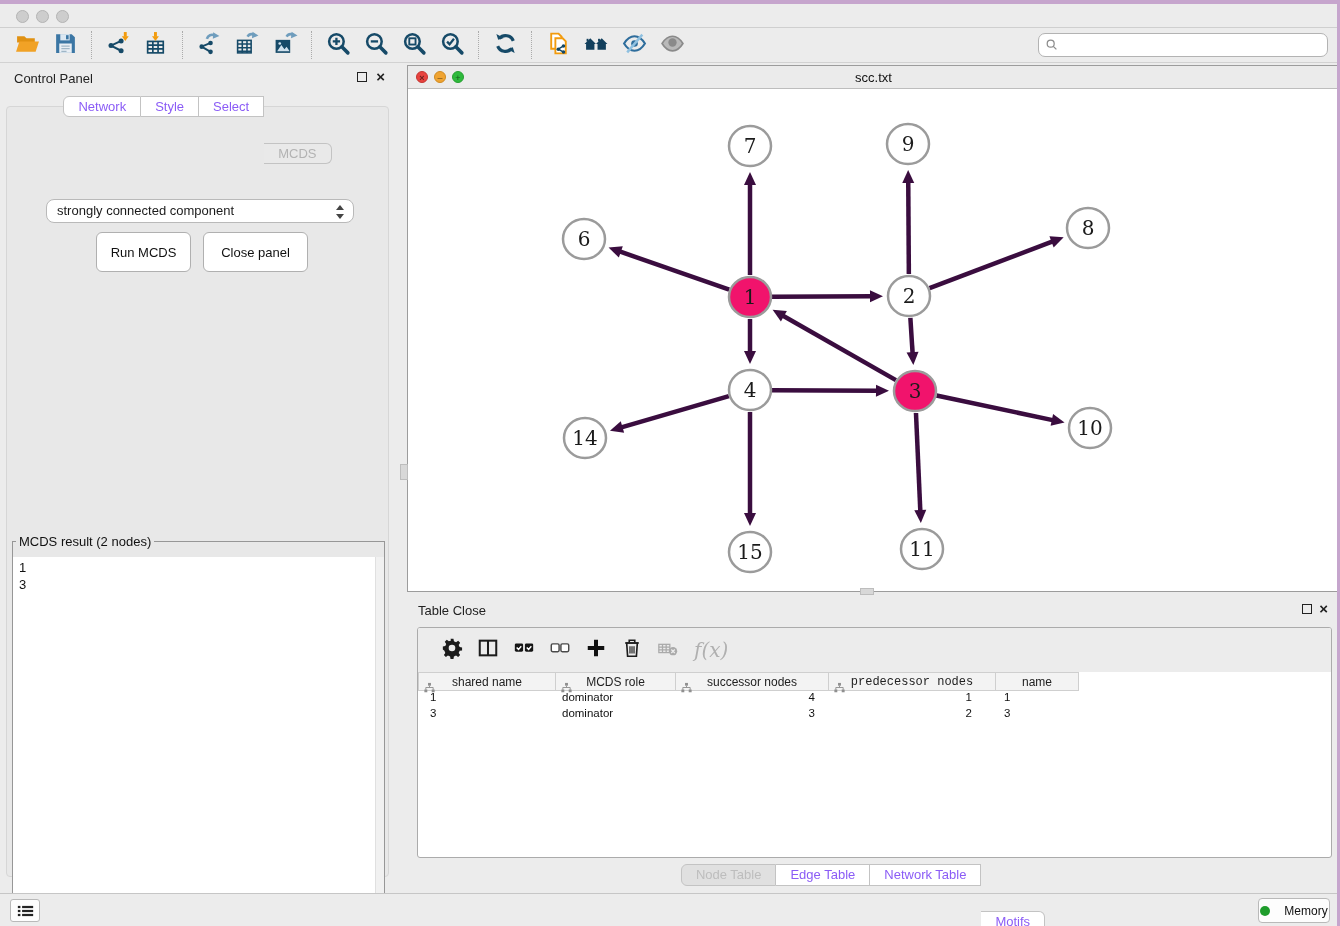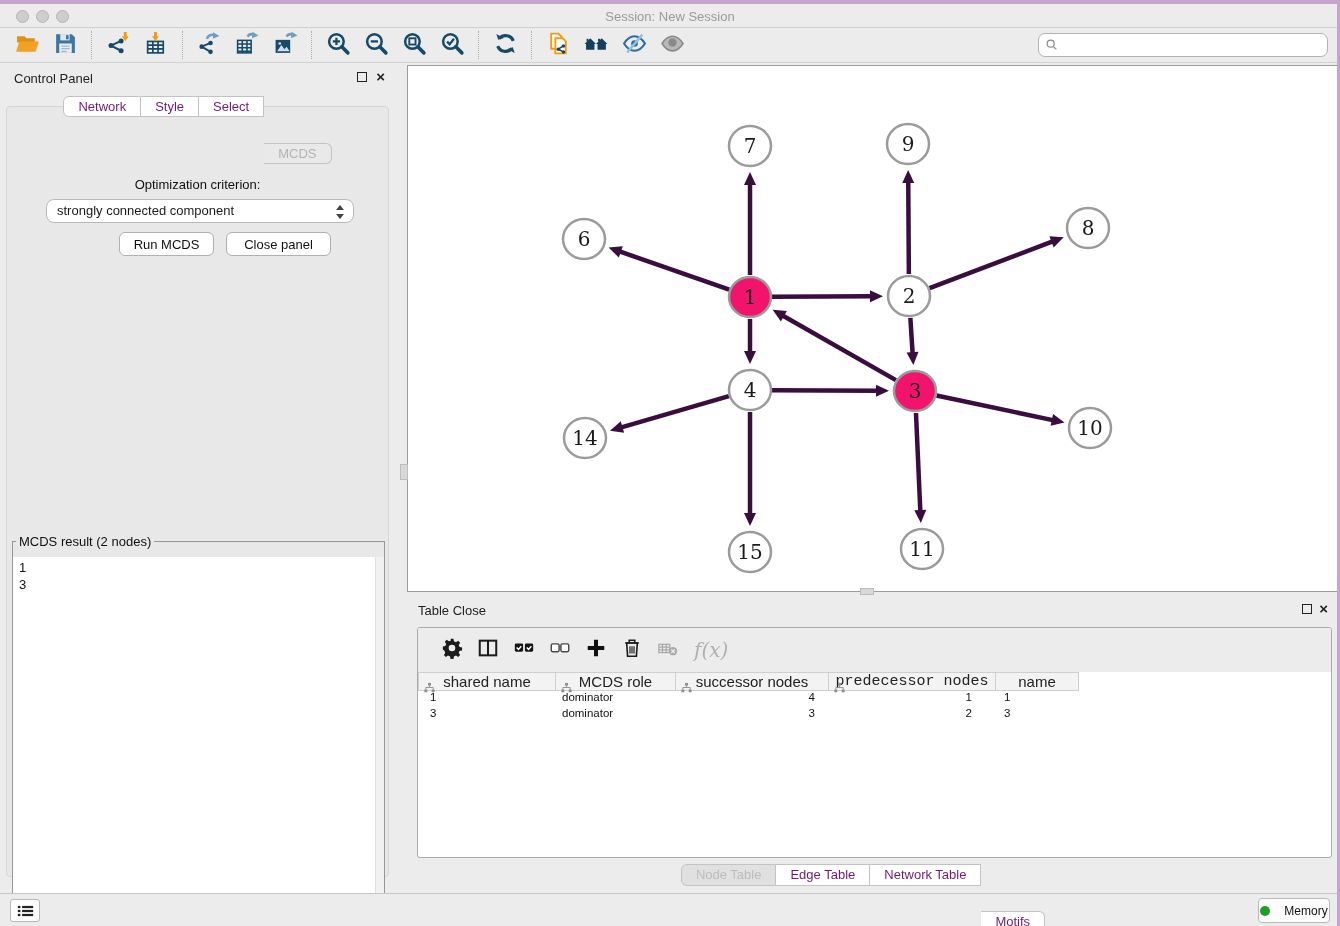--- a/index.html
+++ b/index.html
@@ -30,33 +30,33 @@
   
   .control-panel { position:absolute; left:0; top:63px; width:395px; height:830px; }
   .panel-head { position:relative; height:30px; }
   .panel-title { position:absolute; left:14px; top:8px; font-size:13px; color:#222; }
   .float-ic { position:absolute; width:10px; height:10px; border:1.6px solid #222; top:9px; cursor:pointer; }
   .close-ic { position:absolute; top:5px; font-size:15px; font-weight:bold; color:#222; cursor:pointer; line-height:18px; }
   .cp-float { right:28px; } .cp-close { right:10px; }
 
   .tabs-row { position:absolute; left:0; width:100%; display:flex; justify-content:center; z-index:5; }
   .cp-tabs { top:33px; }
-  .tab { height:21px; padding:0 14px; background:#fff; border:1px solid #c3c3c3; border-left:none; font-size:13px; line-height:19px; cursor:pointer; color:#701a75; }
+  .tab { height:21px; padding:0 14px; background:#fff; border:1px solid #c3c3c3; border-left:none; font-size:13px; line-height:19px; cursor:pointer; color:#8b5cf6; }
   .tab:first-child { border-left:1px solid #c3c3c3; border-radius:6px 0 0 6px; }
   .tab:last-child { border-radius:0 6px 6px 0;margin-top:47px; }
   .tab.selected { background:#e9e9e9; color:#b3b3b3; }
 
   .cp-body { position:absolute; left:6px; right:6px; top:43px; bottom:16px; background:#e8e8e8; border:1px solid #d6d6d6; border-radius:4px; }
   .opt-label { position:absolute; left:0; width:100%; top:70px; text-align:center; font-size:13px; color:#111; }
   .dropdown { position:absolute; left:39px; right:34px; top:92px; height:24px; background:#fff; border:1px solid #b9b9b9; border-radius:8px; font-size:13px; line-height:22px; padding-left:10px; cursor:pointer; }
   .dd-arrows { position:absolute; right:8px; top:4px; width:10px; height:16px; }
   .dd-arrows i { position:absolute; left:1px; width:0; height:0; border-left:4px solid transparent; border-right:4px solid transparent; }
   .dd-up { top:1px; border-bottom:5px solid #444; }
   .dd-down { bottom:1px; border-top:5px solid #444; }
-  .cp-btn { position:absolute; top:125px; height:24px; background:#fff; border:1px solid #b0b0b0; border-radius:6px; font-size:13px; color:#111; cursor:pointer; font-family:"Liberation Sans",sans-serif;margin-left:23px; }
+  .cp-btn { position:absolute; top:125px; height:40px; background:#fff; border:1px solid #b0b0b0; border-radius:6px; font-size:13px; color:#111; cursor:pointer; font-family:"Liberation Sans",sans-serif; }
   .btn-run { left:89px; width:95px; }
   .btn-closep { left:196px; width:105px; }
 
   .result-fs { position:absolute; left:5px; width:373px; top:427px; height:384px; border:1px solid #979797; background:transparent; padding:0; }
   .result-fs legend { font-size:13px; color:#111; margin-left:3px; padding:0 3px;margin-top:20px; }
   .result-inner { position:absolute; left:0; right:0; top:8px; bottom:0; background:#fff; overflow:hidden; }
   .result-text { position:absolute; left:6px; top:2px; font-size:13px; line-height:17px; white-space:pre; color:#111; }
   .result-scroll { position:absolute; right:0; top:0; bottom:0; width:9px; background:#f1f1f1; border-left:1px solid #e0e0e0; }
 
   
@@ -77,21 +77,21 @@
   
   .table-panel { position:absolute; left:407px; top:595px; width:933px; height:295px; }
   .tp-float { right:28px; } .tp-close { right:12px; }
   .tp-box { position:absolute; left:10px; right:8px; top:32px; height:231px; border:1px solid #ababab; border-radius:3px; background:#fff; overflow:hidden; }
   .tp-toolbar { position:relative; height:44px; background:#ececec; display:flex; align-items:center; padding-left:16px; }
   .tp-btn { width:36px; height:36px; display:flex; align-items:center; justify-content:center; cursor:pointer; }
   .tp-btn svg { width:22px; height:22px; }
   .tp-btn.disabled { cursor:default; }
   .fx-label { font-size:20px; font-style:italic; font-family:"DejaVu Serif", serif; color:#b0b0b0; margin-left:8px; }
   .tbl-header { display:flex; height:19px; }
-  .th-cell { position:relative; background:#f3f3f3; border:1px solid #cfcfcf; border-left:none; font-size:15px; color:#222; display:flex; align-items:center; justify-content:center; }
+  .th-cell { position:relative; background:#f3f3f3; border:1px solid #cfcfcf; border-left:none; font-size:12px; color:#222; display:flex; align-items:center; justify-content:center; }
   .th-cell:first-child { border-left:1px solid #cfcfcf; }
   .th-cell svg { position:absolute; left:5px; width:11px; height:11px; }
   .tbl-rows { background:#fff; }
   .tbl-row { display:flex; height:16px; font-size:11.5px; color:#111; cursor:default; }
   .td-cell { overflow:hidden; white-space:nowrap; }
 
   .bottom-tabs { position:absolute; left:386px; right:0; top:864px; display:flex; justify-content:center; z-index:5; }
   .bottom-tabs .tab { height:22px; line-height:20px; }
   .bottom-tabs .tab.selected { background:#e0e0e0; color:#bdbdbd; }
 
@@ -105,21 +105,20 @@
 </head>
 <body>
 
 <div class="strip-top"></div>
 <div class="strip-right"></div>
 
 <div class="titlebar">
   <span class="traffic t1"></span>
   <span class="traffic t2"></span>
   <span class="traffic t3"></span>
-  <div class="win-title">Session: New Session</div>
 </div>
 
 <div class="toolbar">
   <div id="main-toolbar-icons" style="display:flex; align-items:center;">
       <div class="tb-btn">
         <span><svg viewBox="0 0 24 24">
             <path d="M2 5h7l2 2h8v4H2z" fill="#e09112"></path>
             <path d="M1 20l3.2-10H23l-3.2 10z" fill="#f1a226"></path>
           </svg></span>
       </div>
@@ -277,21 +276,20 @@
     <span class="float-ic cp-float"></span>
     <span class="close-ic cp-close">×</span>
   </div>
   <div class="tabs-row cp-tabs" id="cp-tabs">
       <div class="tab">Network</div>
       <div class="tab">Style</div>
       <div class="tab">Select</div>
       <div class="tab selected">MCDS</div>
     </div>
   <div class="cp-body">
-    <div class="opt-label">Optimization criterion:</div>
     <div class="dropdown">
       <span>strongly connected component</span>
       <span class="dd-arrows">
           <i class="dd-up"></i>
           <i class="dd-down"></i>
         </span>
     </div>
     <button class="cp-btn btn-run">Run MCDS</button>
     <button class="cp-btn btn-closep">Close panel</button>
     <fieldset class="result-fs">
@@ -299,20 +297,26 @@
       <div class="result-inner">
         <div class="result-text" id="result-text">1
 3</div>
         <div class="result-scroll"></div>
       </div>
     </fieldset>
   </div>
 </div>
 
 <div class="net-win">
+  <div class="net-title">
+    <span class="tl tl-close"></span>
+    <span class="tl tl-min"></span>
+    <span class="tl tl-max"></span>
+    <span class="name">scc.txt</span>
+  </div>
   <svg class="net-canvas" id="graph" viewBox="0 0 931 502">
       <line x1="342" y1="186" x2="342" y2="94" stroke="#3a0d3f" stroke-width="4.5"></line>
       <polygon points="342,83 348,96 336,96" fill="#3a0d3f"></polygon>
       <line x1="321.23121807335133" y1="200.7434376400866" x2="210.92931505845456" y2="162.2042185143998" stroke="#3a0d3f" stroke-width="4.5"></line>
       <polygon points="200.54492409513023,158.5759373344431 214.7964486044899,157.19969274894228 210.83832368090077,168.528119254387" fill="#3a0d3f"></polygon>
       <line x1="363.9995649035371" y1="207.86163795658152" x2="464.00073175314213" y2="207.23269980029468" stroke="#3a0d3f" stroke-width="4.5"></line>
       <polygon points="475.0005142049107,207.16351877858546 462.03850641011655,213.2451595052065 461.96303620461555,201.24539683054988" fill="#3a0d3f"></polygon>
       <line x1="342" y1="230" x2="342" y2="264" stroke="#3a0d3f" stroke-width="4.5"></line>
       <polygon points="342,275 336,262 348,262" fill="#3a0d3f"></polygon>
       <line x1="500.85526629008274" y1="185.00047609257842" x2="500.2434157848608" y2="91.99919929884538" stroke="#3a0d3f" stroke-width="4.5"></line>

